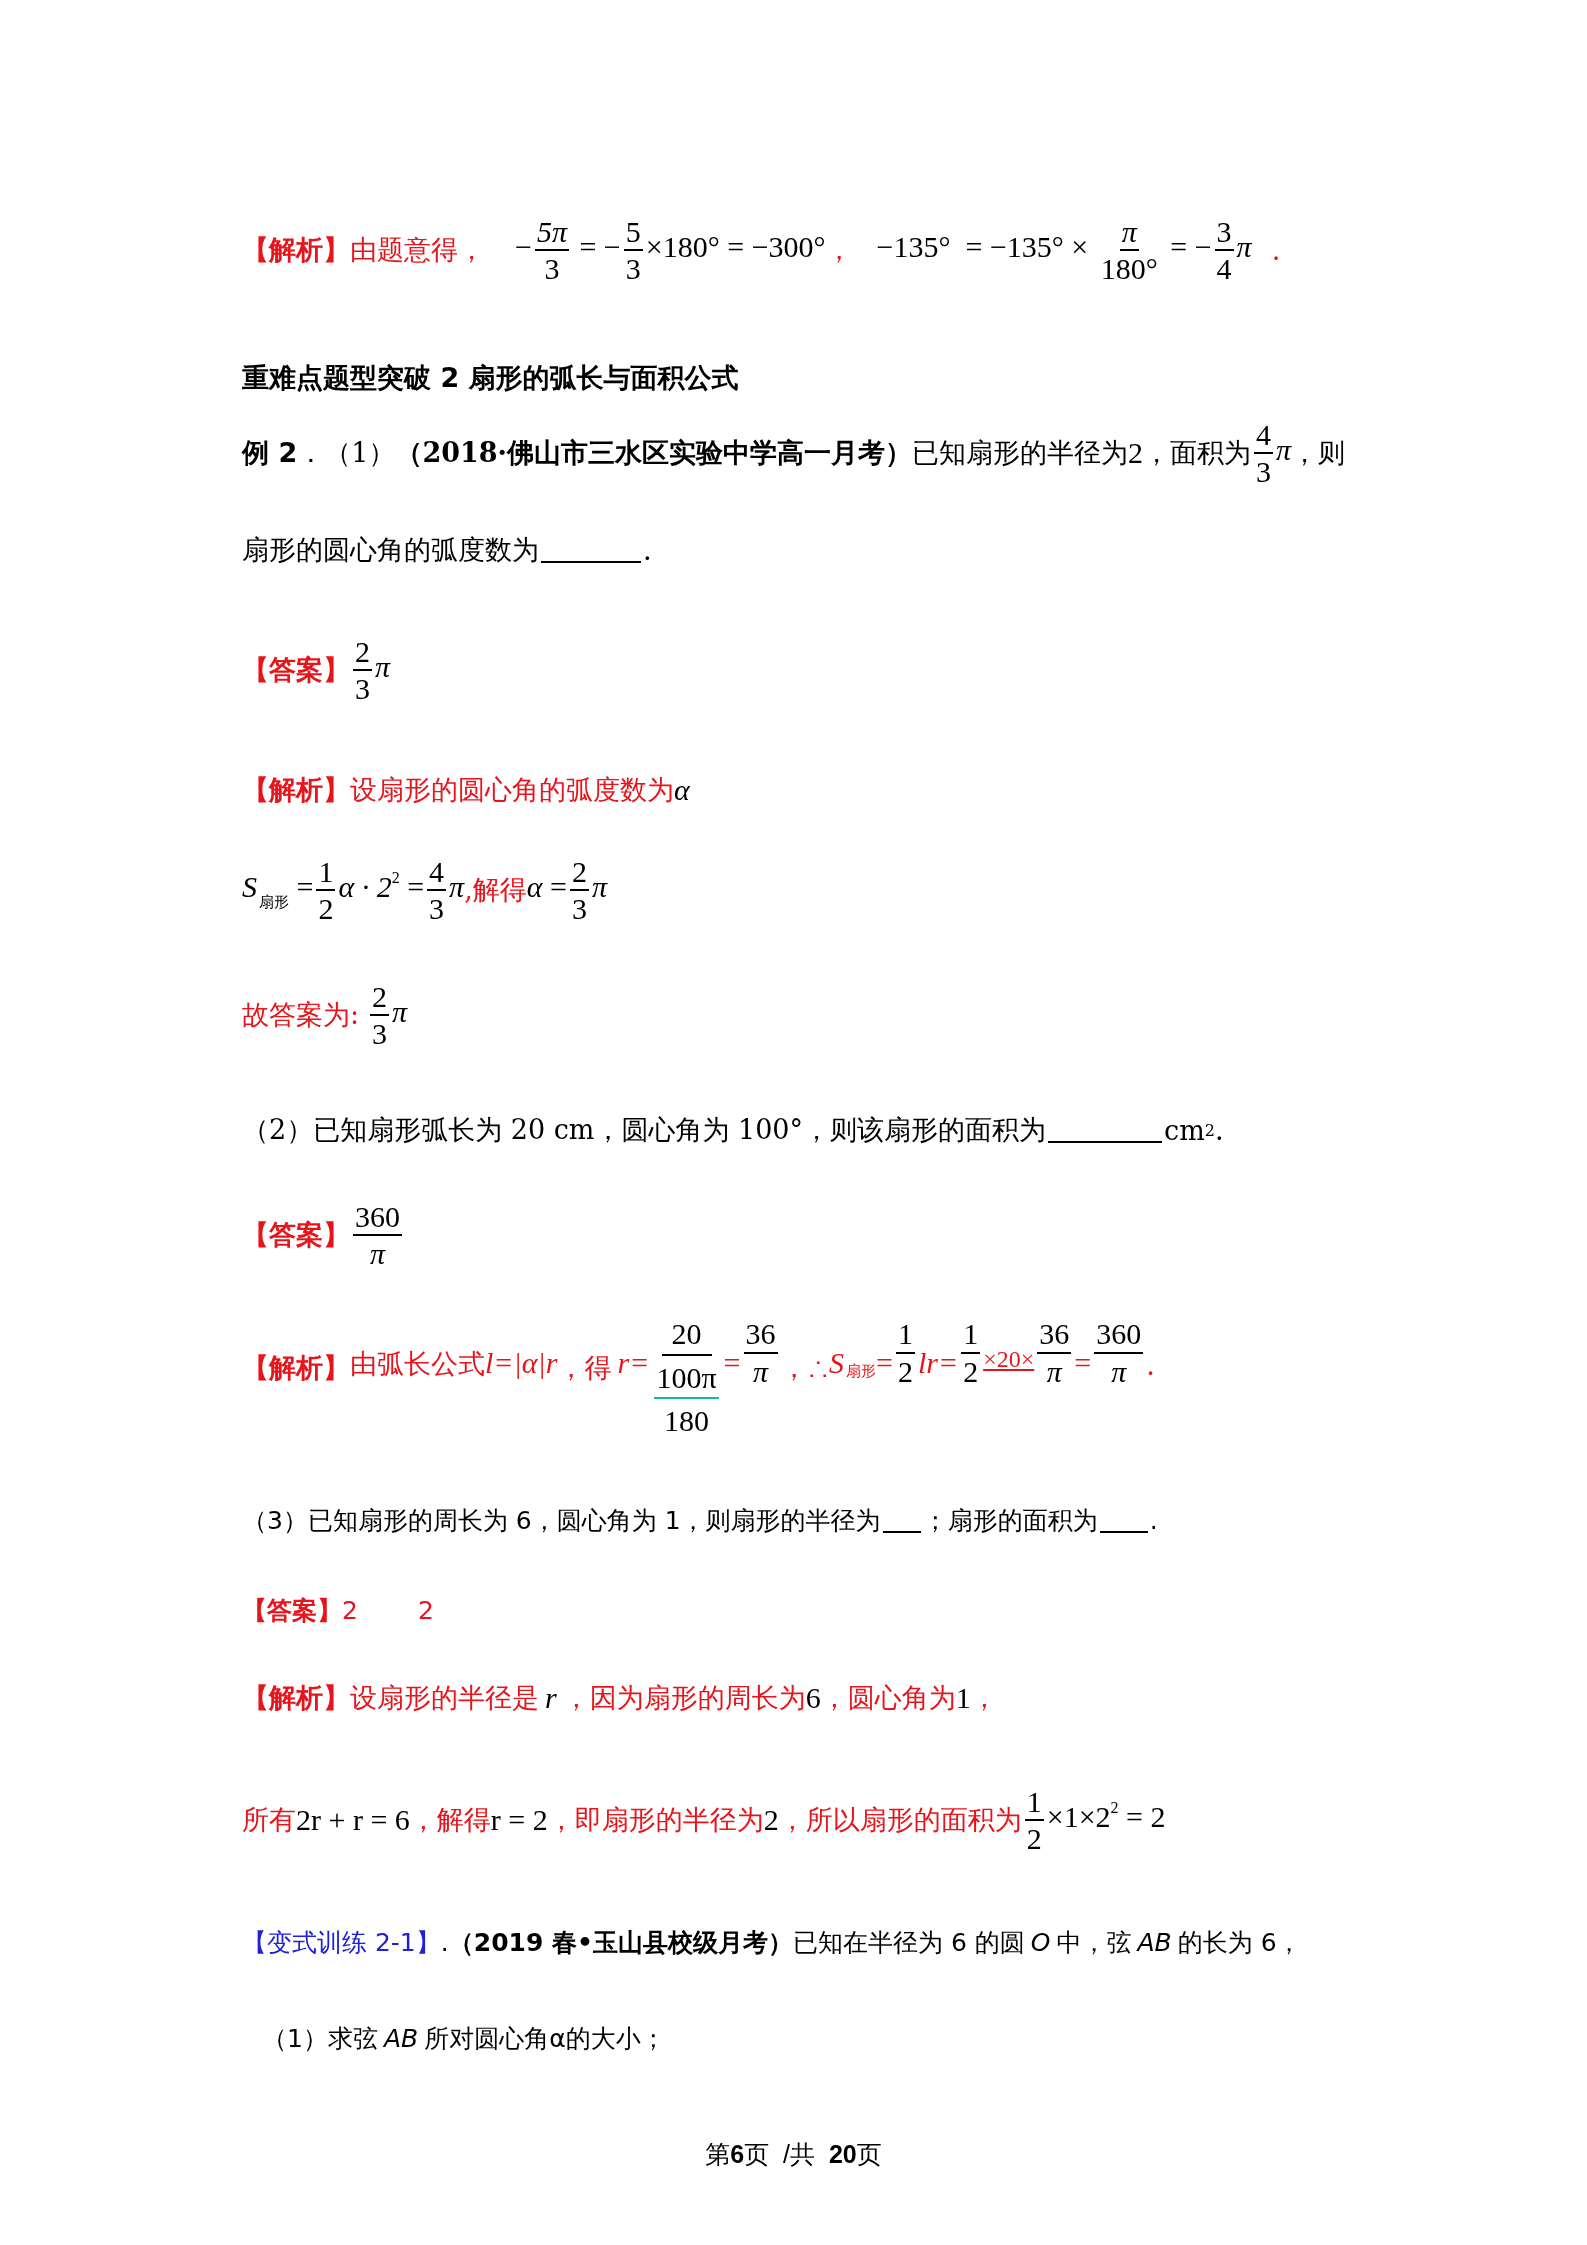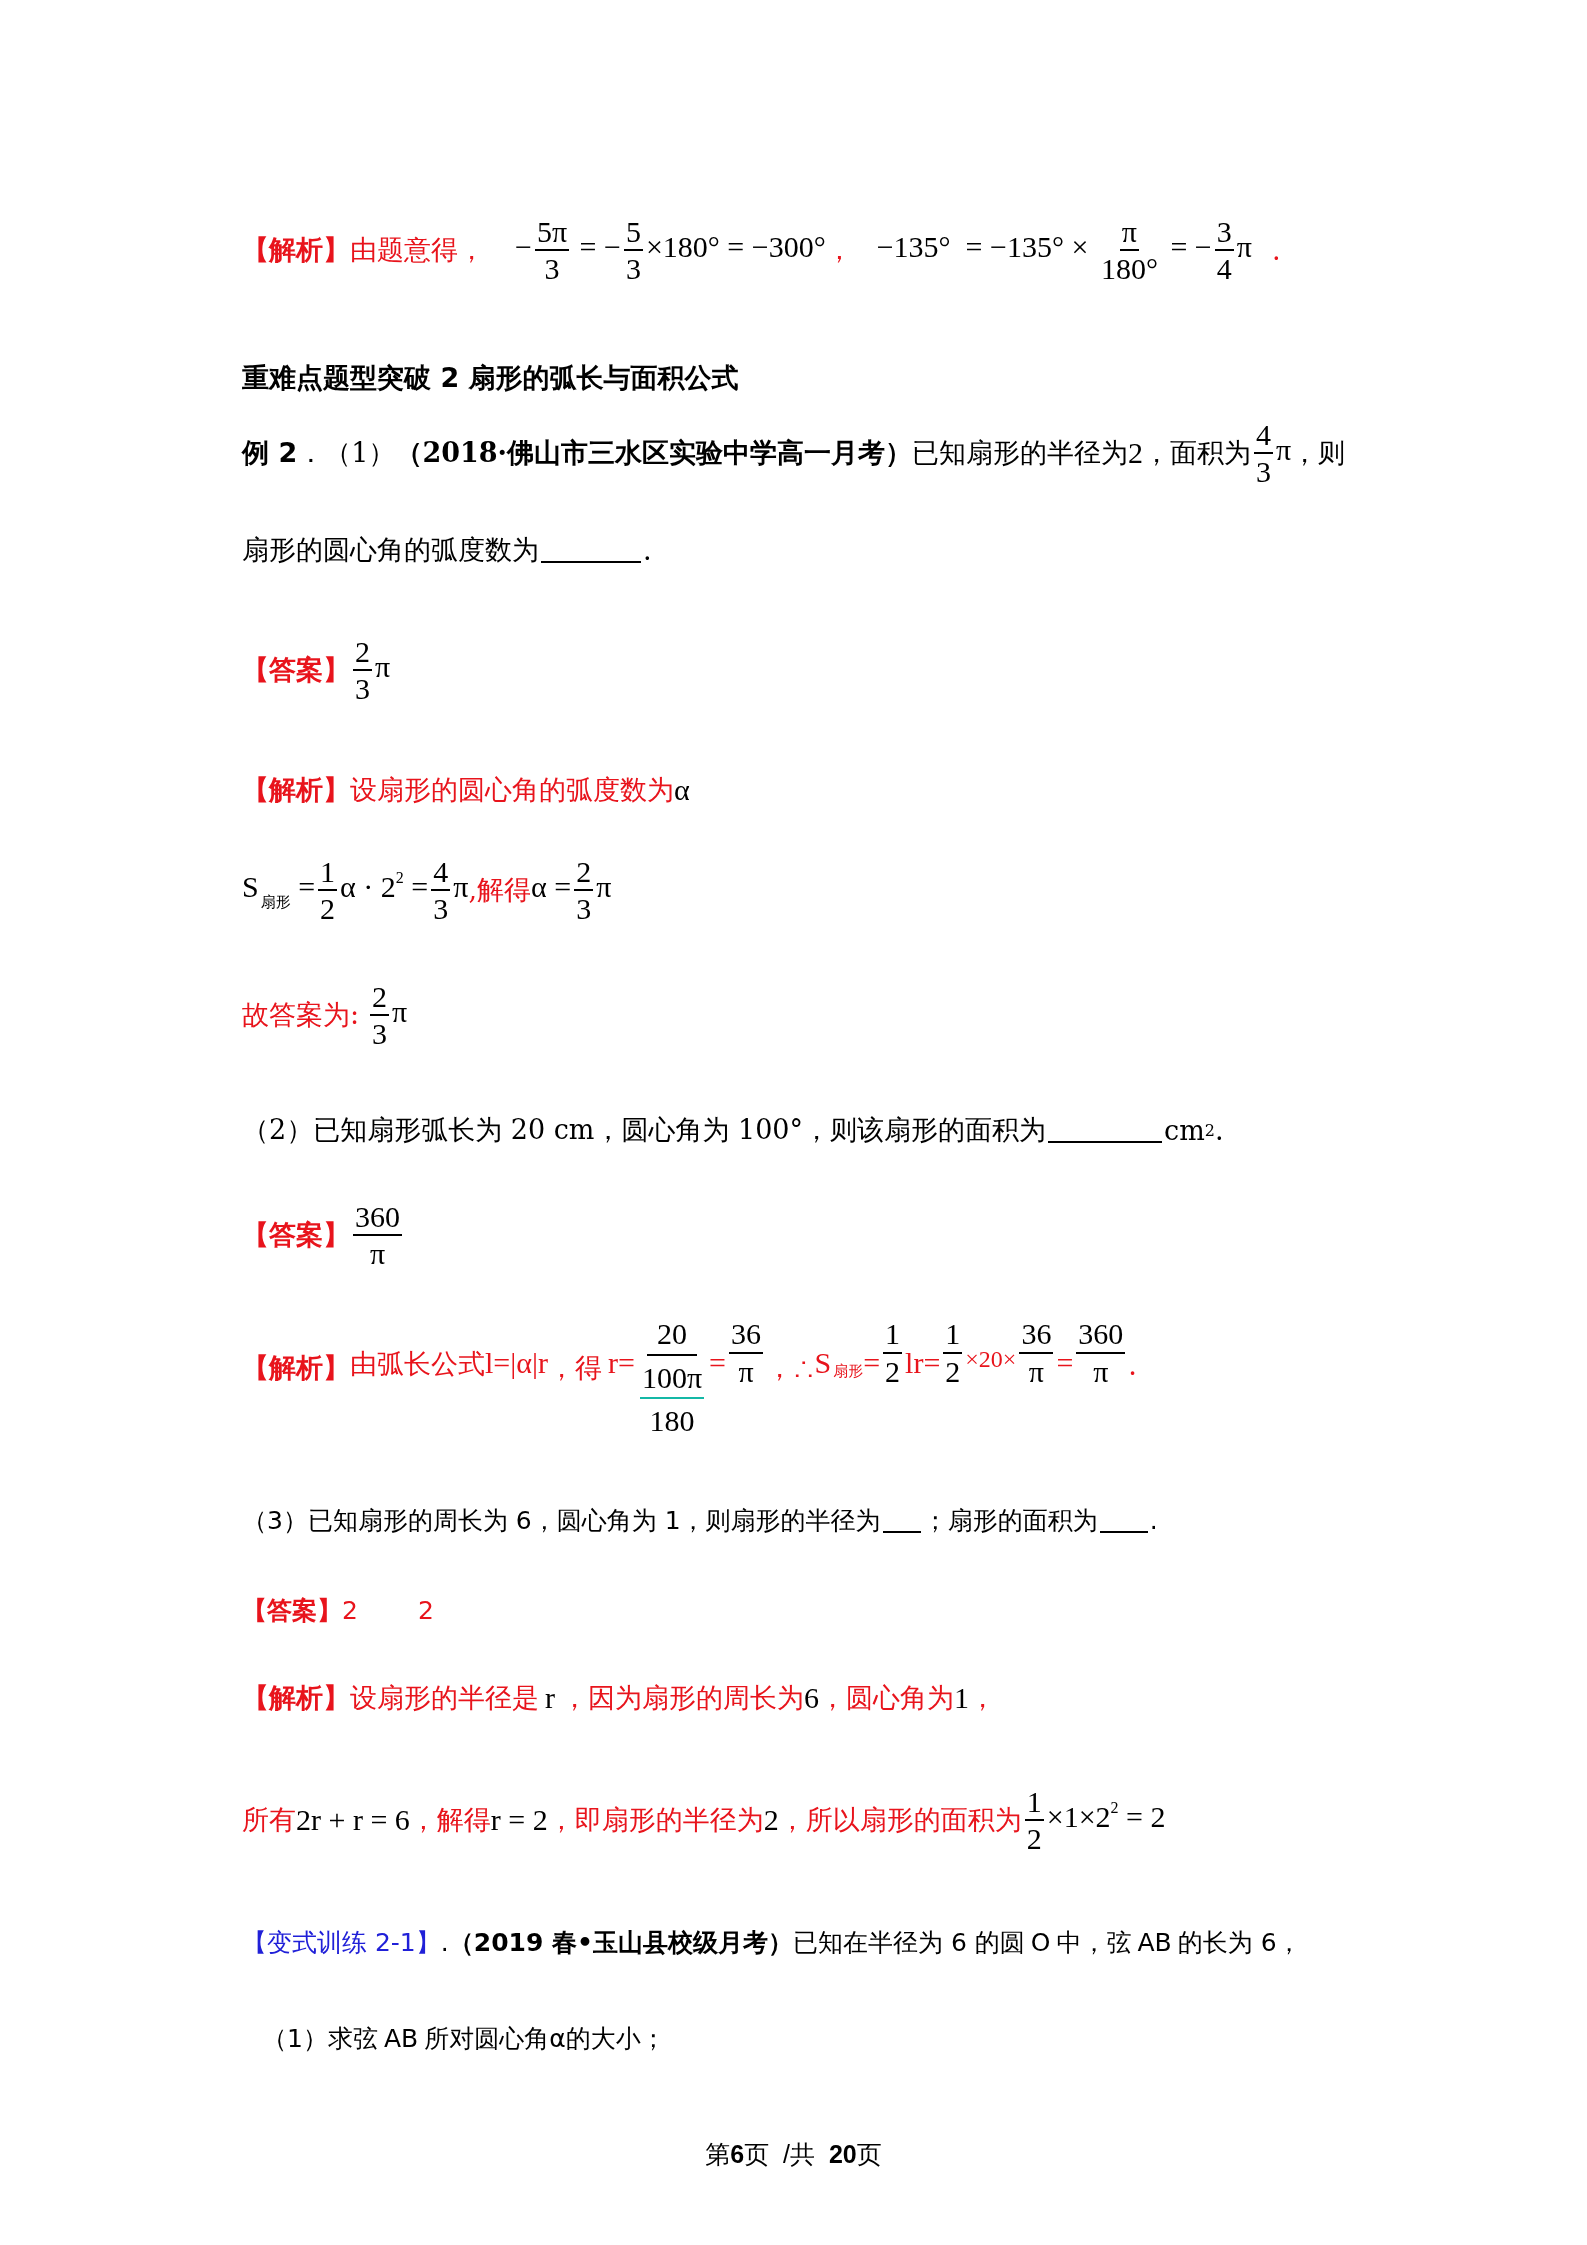--- a/index.html
+++ b/index.html
@@ -5,21 +5,21 @@
   html, body { margin: 0; padding: 0; background: #ffffff; }
   body { width: 1587px; height: 2245px; position: relative; overflow: hidden;
          font-family: "DejaVu Serif", "Liberation Serif", serif; color: #000; }
   .page { position: absolute; left: 0; top: 0; width: 1343px; height: 2245px; }
   .line { position: absolute; left: 242px; display: flex; align-items: center; white-space: nowrap;
           font-size: 27px; }
   .red { color: #e8141c; }
   .blue { color: #2020d8; }
   .bracket { font-weight: bold; }
   .math { font-family: "Liberation Serif", "DejaVu Serif", serif; font-size: 30px; }
-  .it { }
+  .it { font-style: italic; }
   .frac { display: inline-flex; flex-direction: column; align-items: center; vertical-align: middle;
           margin: 0 3px; line-height: 1.05; }
   .frac .num { padding: 0 2px 2px 2px; border-bottom: 2px solid currentColor; }
   .frac .den { padding: 2px 2px 0 2px; }
   .sub { font-size: 15px; vertical-align: -10px; margin-left: 2px; }
   .sup { font-size: 16px; vertical-align: 14px; }
   .blank { display: inline-block; border-bottom: 2px solid #000; height: 24px; margin: 0 2px; }
   .heading { font-family: "DejaVu Sans", "Liberation Sans", sans-serif; font-weight: bold; font-size: 27px; }
   .sans { font-family: "DejaVu Sans", "Liberation Sans", sans-serif; }
   .bold { font-weight: bold; }
@@ -164,21 +164,21 @@
     <span class="math" style="margin-top:28px;">=</span>
     <span class="math" style="color:#000;"><span class="frac">
           <span class="num">1</span>
           <span class="den">2</span>
         </span></span>
     <span class="math it" style="margin-top:28px;">lr=</span>
     <span class="math" style="color:#000;"><span class="frac">
           <span class="num">1</span>
           <span class="den">2</span>
         </span></span>
-    <span class="math" style="margin-top:28px;font-size:24px;">×20×</span>
+    <span class="math" style="margin-top:28px;font-size:24px;text-decoration:underline;">×20×</span>
     <span class="math" style="color:#000;"><span class="frac">
           <span class="num">36</span>
           <span class="den it">π</span>
         </span></span>
     <span class="math" style="margin-top:28px;">=</span>
     <span class="math" style="color:#000;"><span class="frac">
           <span class="num">360</span>
           <span class="den it">π</span>
         </span></span>
     <span style="margin-top:32px;">.</span>

